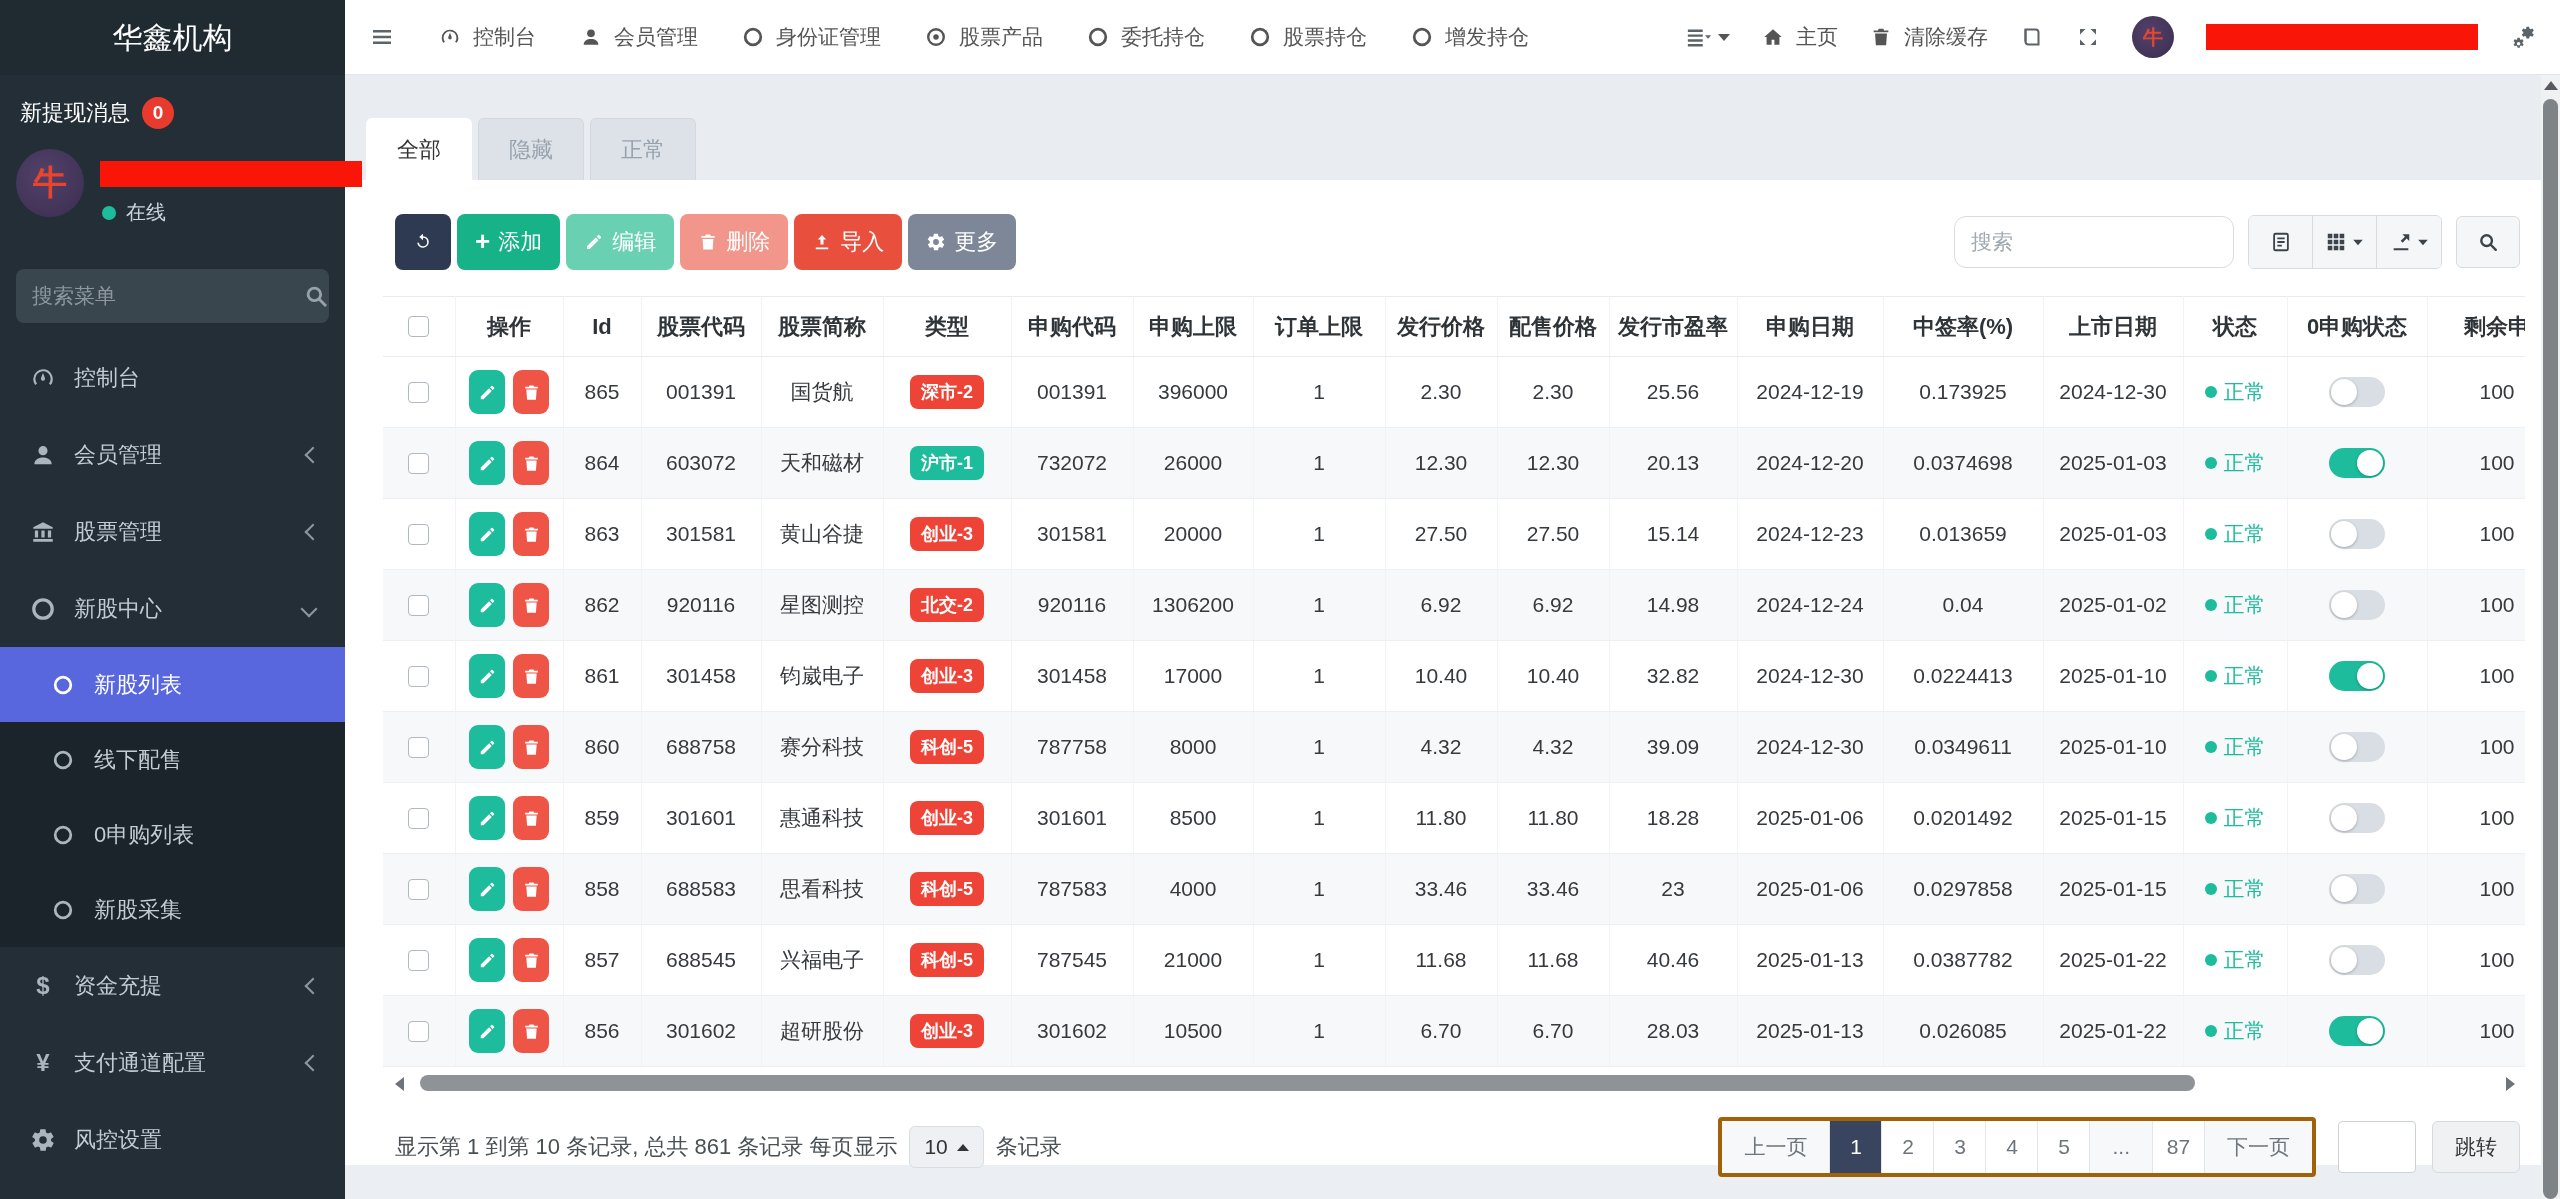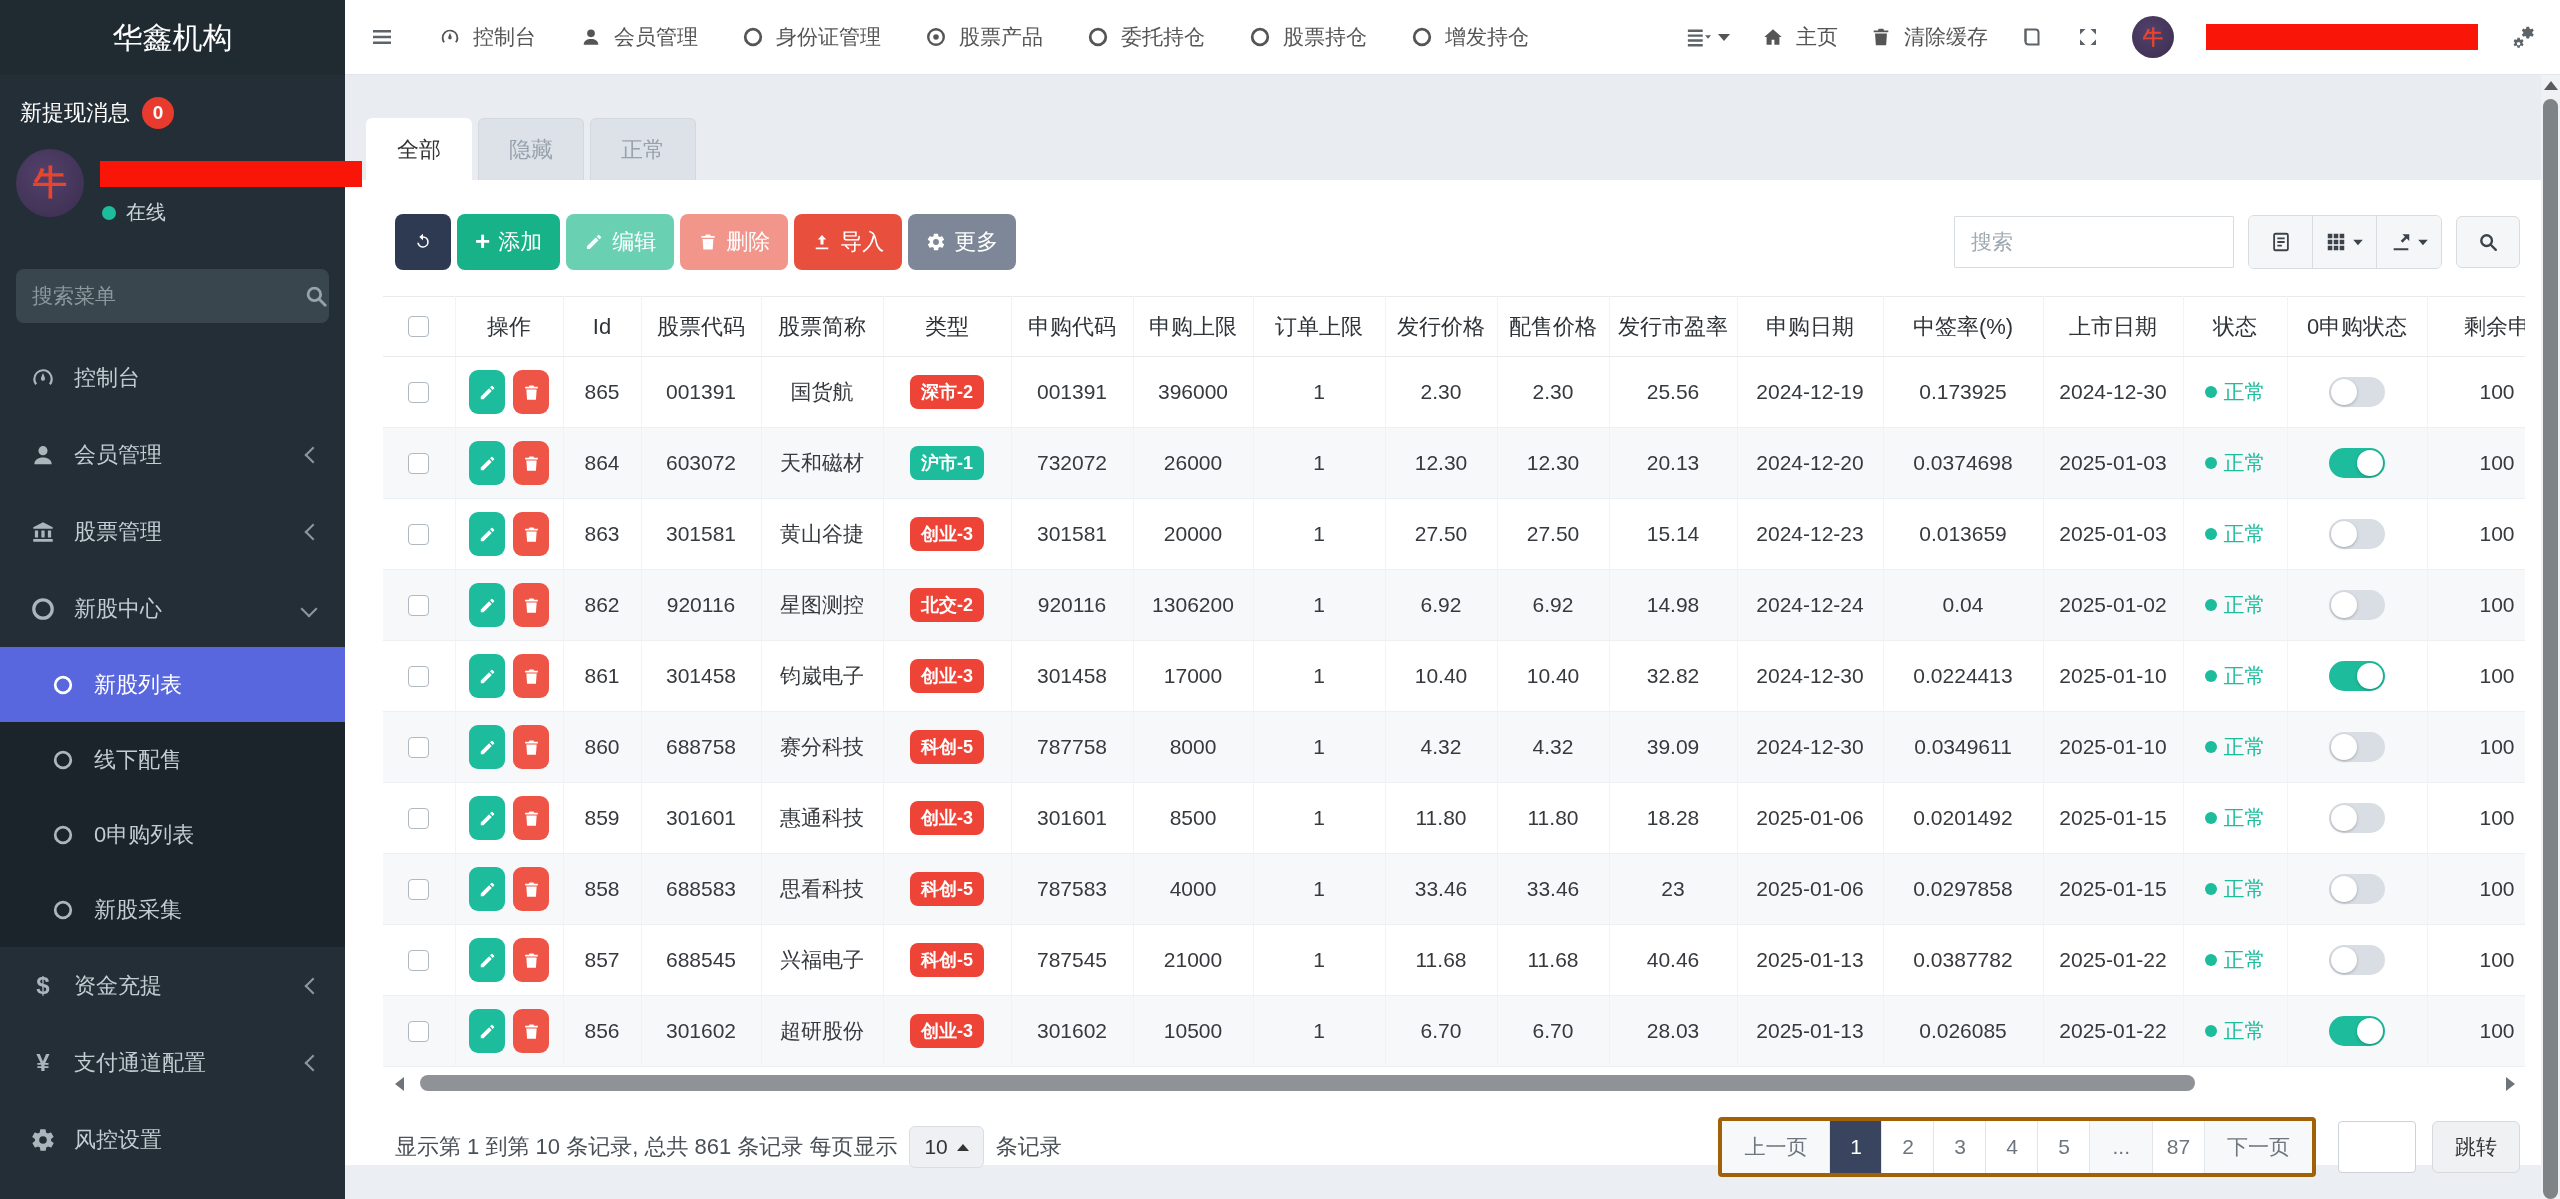--- a/index.html
+++ b/index.html
@@ -58,34 +58,34 @@
   .btn { height:56px; border:none; border-radius:8px; color:#fff; font-size:22px; display:inline-flex; align-items:center; justify-content:center; gap:8px; padding:0 18px; cursor:pointer; font-family:inherit; }
   .btn svg { width:20px; height:20px; }
   .btn .txt-ic { font-size:26px; }
   .btn.refresh { width:56px; padding:0; background:#2e3a51; }
   .btn.add { background:#17b287; }
   .btn.edit { background:#69d1b1; }
   .btn.del { background:#f2958a; }
   .btn.import { background:#e94f3d; }
   .btn.more { background:#7d8798; }
   .toolbar-right { margin-left:auto; display:flex; align-items:center; gap:14px; }
-  .search-input { width:280px; height:52px; border:1px solid #d7dce1; border-radius:1px; font-size:21px; padding:16px 16px; color:#4c1d95; outline:none; font-family:inherit; }
+  .search-input { width:280px; height:52px; border:1px solid #d7dce1; border-radius:12px; font-size:21px; padding:16px 16px; color:#4c1d95; outline:none; font-family:inherit; }
   .search-input::placeholder { color:#a0a8b0; }
   .btn-group { display:flex; border:1px solid #d7dce1; border-radius:6px; overflow:hidden; }
   .tool-btn { width:64px; height:52px; background:#f5f6f8; display:flex; align-items:center; justify-content:center; gap:5px; color:#3c434a; border:none; border-right:1px solid #d7dce1; cursor:pointer; }
   .tool-btn:last-child { border-right:none; }
   .tool-btn svg { width:22px; height:22px; }
   .tool-btn .caret-down { border-top-color:#3c434a; transform:scale(.8); }
   .search-btn { width:64px; height:52px; background:#f5f6f8; border:1px solid #d7dce1; border-radius:6px; display:flex; align-items:center; justify-content:center; color:#3c434a; cursor:pointer; }
   .search-btn svg { width:22px; height:22px; }
 
   
   .table-wrap { margin:26px 0 0 38px; width:2142px; overflow:hidden; }
   table { border-collapse:collapse; table-layout:fixed; width:2184px; }
-  th { height:60px; font-size:22px; font-weight:normal; color:#2f3439; border-top:1px solid #e8ebee; border-bottom:1px solid #e8ebee; border-right:1px solid #f1f3f5; text-align:center; }
+  th { height:60px; font-size:22px; font-weight:bold; color:#2f3439; border-top:1px solid #e8ebee; border-bottom:1px solid #e8ebee; border-right:1px solid #f1f3f5; text-align:center; }
   td { height:71px; font-size:21px; color:#36393d; text-align:center; border-bottom:1px solid #edf0f2; border-right:1px solid #f1f3f5; }
   tr.even td { background:#f7f8fa; }
   .cb { width:21px; height:21px; border:1.5px solid #b0b8c0; border-radius:4px; background:#fff; margin:0 auto; cursor:pointer; }
   .mini-btn { width:36px; height:44px; border:none; border-radius:9px; display:inline-flex; align-items:center; justify-content:center; color:#fff; cursor:pointer; vertical-align:middle; }
   .mini-btn svg { width:19px; height:19px; }
   .mini-btn.edit { background:#1dbc9c; margin-right:8px; }
   .mini-btn.del { background:#ee5546; }
   .badge { display:inline-block; padding:5px 11px; border-radius:8px; color:#fff; font-size:18px; font-weight:bold; white-space:nowrap; }
   .status { display:inline-flex; align-items:center; gap:7px; color:#1dbc9c; font-size:21px; }
   .status .dot { width:12px; height:12px; border-radius:50%; background:#1dbc9c; }

